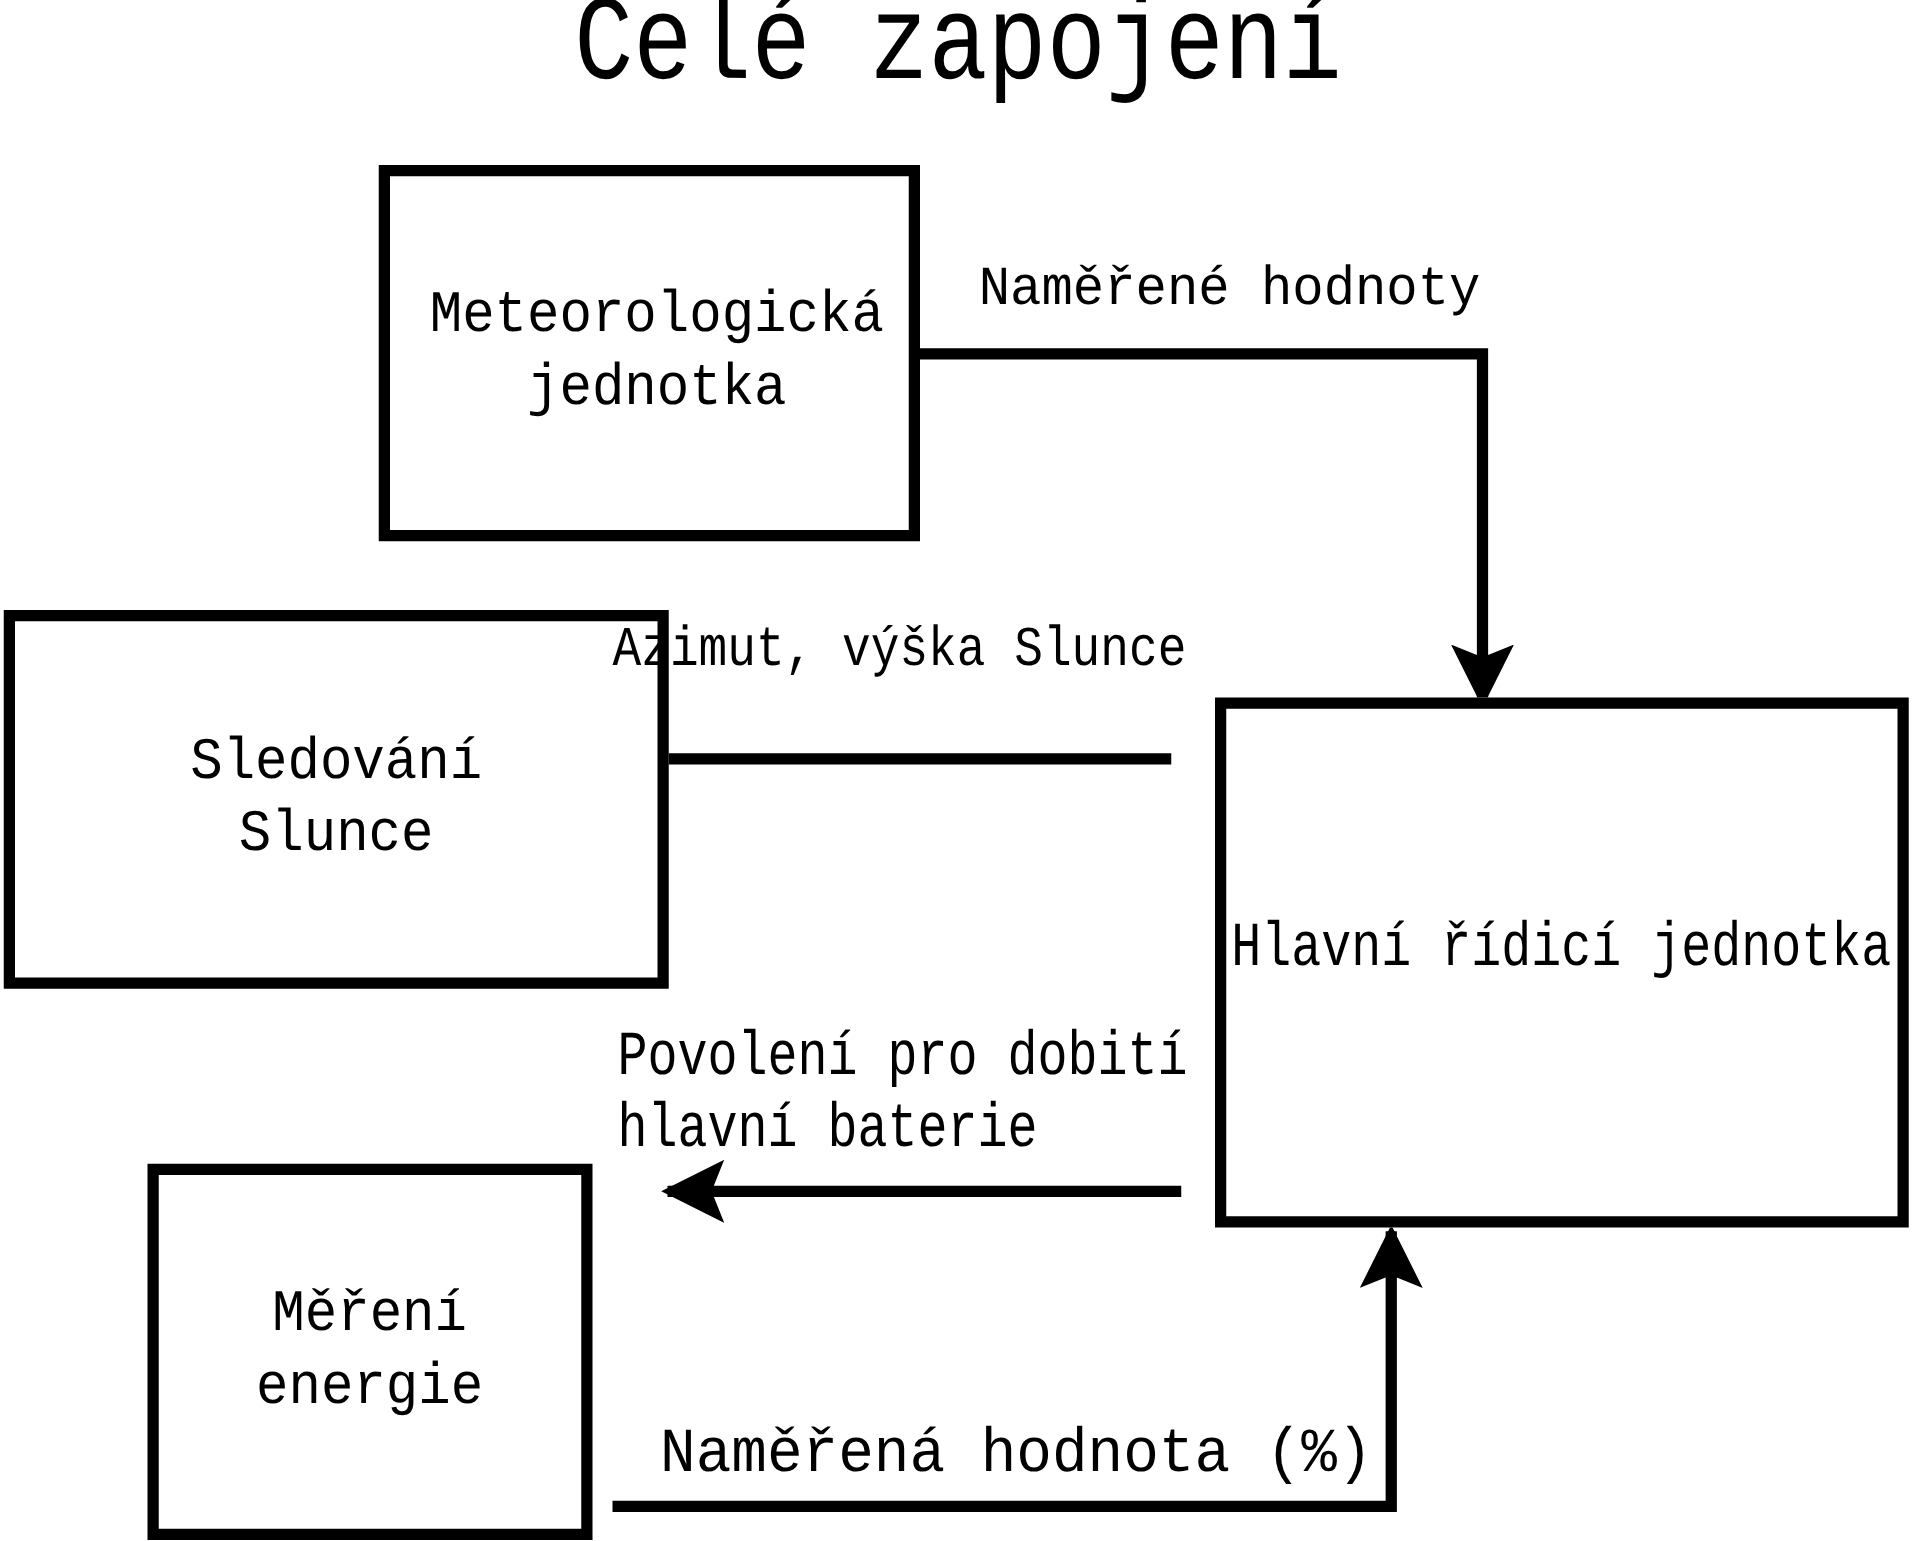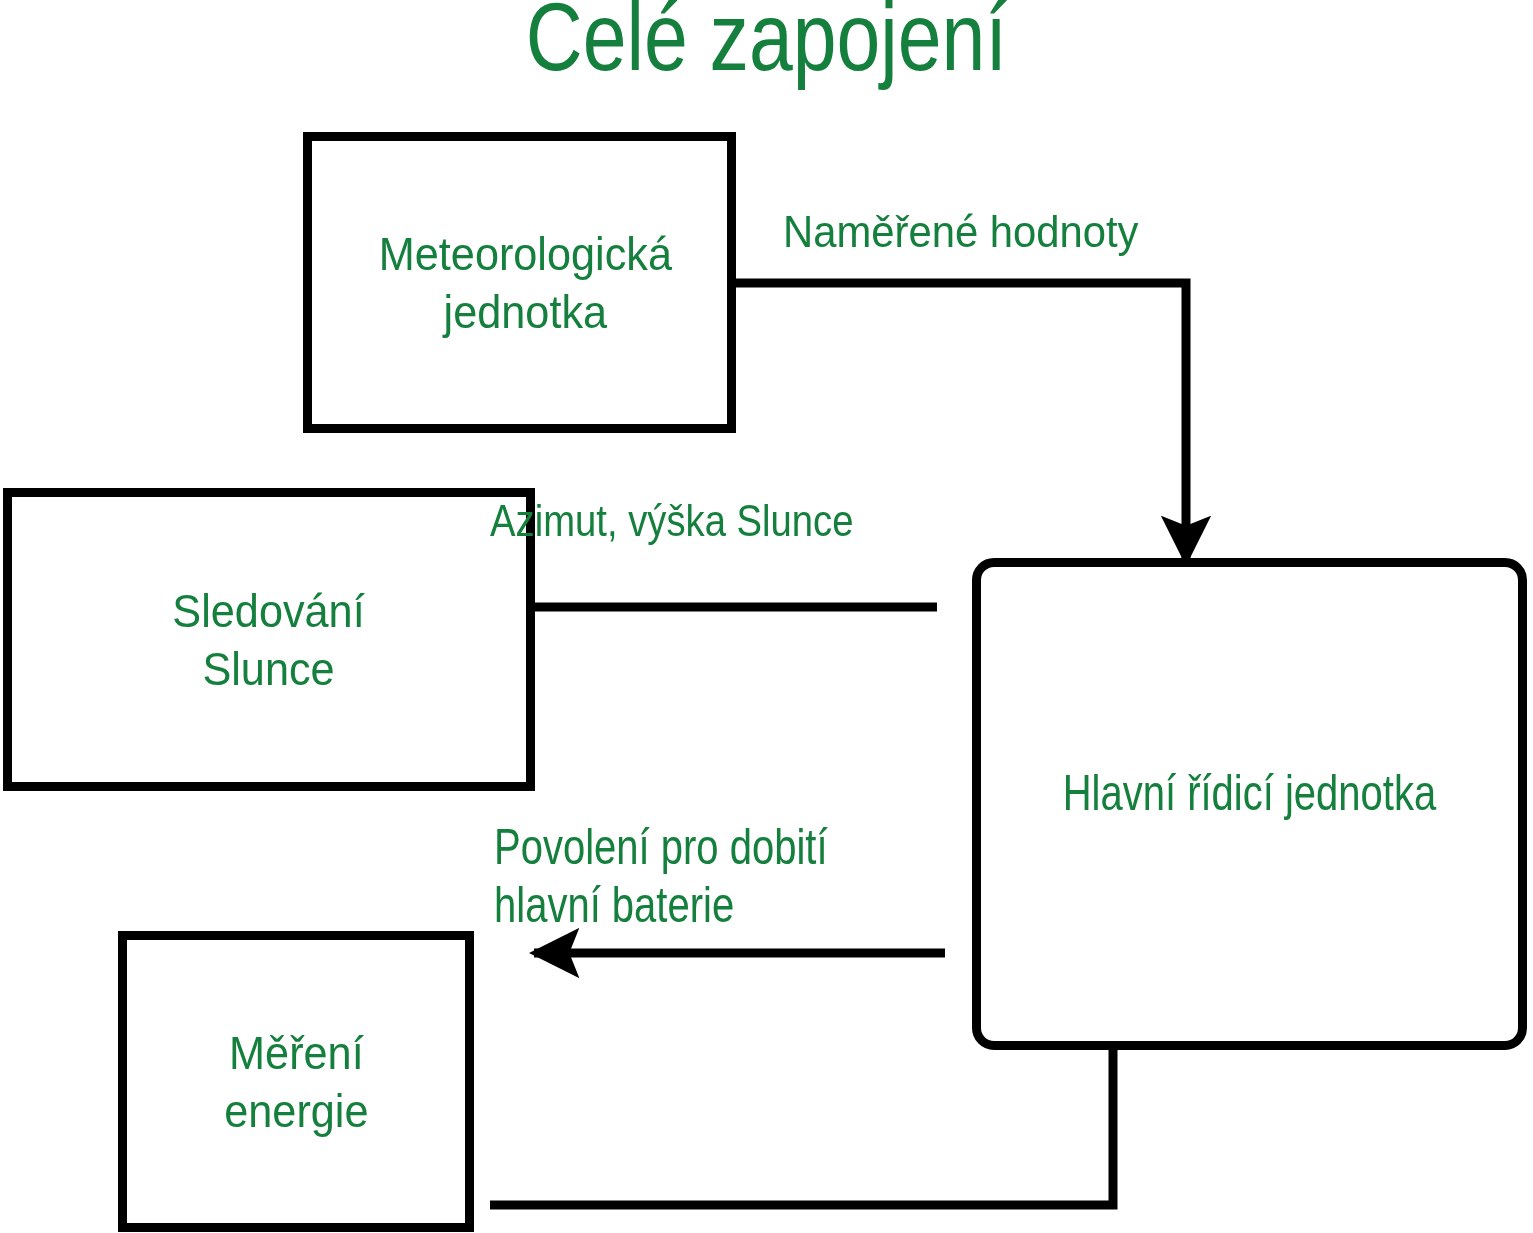--- a/index.html
+++ b/index.html
@@ -6,22 +6,22 @@
     margin: 0;
     padding: 0;
     background: #ffffff;
   }
   .canvas {
     position: relative;
     width: 1533px;
     height: 1233px;
     background: #ffffff;
     overflow: hidden;
-    font-family: Liberation Sans, sans-serif;
-    color: #15803d;
+    font-family: Liberation Mono, monospace;
+    color: #000000;
   }
   .wires {
     position: absolute;
     left: 0;
     top: 0;
     z-index: 1;
   }
   .wire {
     fill: none;
     stroke: #000000;
@@ -42,21 +42,21 @@
     display: inline-block;
     font-size: 47px;
     line-height: 1.22;
     transform: scaleX(0.92);
     transform-origin: center center;
     white-space: nowrap;
   }
   #box-meteo        { left: 303px; top: 132px;  width: 433px; height: 301px; padding-left: 12px; }
   #box-sun          { left: 3px;   top: 488px;  width: 532px; height: 303px; }
   #box-energy       { left: 118px; top: 931px;  width: 356px; height: 301px; }
-  #box-main         { left: 972px; top: 558px;  width: 555px; height: 492px; border-radius: 22px; }
+  #box-main         { left: 972px; top: 558px;  width: 555px; height: 424px; }
   #box-main .node-label {
     font-size: 50px;
     transform: scaleX(0.80);
     padding-bottom: 22px;
   }
   .diagram-title {
     position: absolute;
     z-index: 2;
     left: 0;
     top: -11px;
@@ -126,14 +126,15 @@
   <div class="node" id="box-main">
     <div class="node-label">Hlavní řídicí jednotka</div>
   </div>
 
   <div class="edge-label" id="label-measured-values"><span class="stretch">Naměřené hodnoty</span></div>
 
   <div class="edge-label" id="label-azimuth"><span class="stretch">Azimut, výška Slunce</span></div>
 
   <div class="edge-label" id="label-permission"><span class="stretch"><span>Povolení pro dobití</span><br><span>hlavní baterie</span></span></div>
 
+  <div class="edge-label" id="label-percentage"><span class="stretch">Naměřená hodnota (%)</span></div>
 
 </div>
 
 </body></html>

